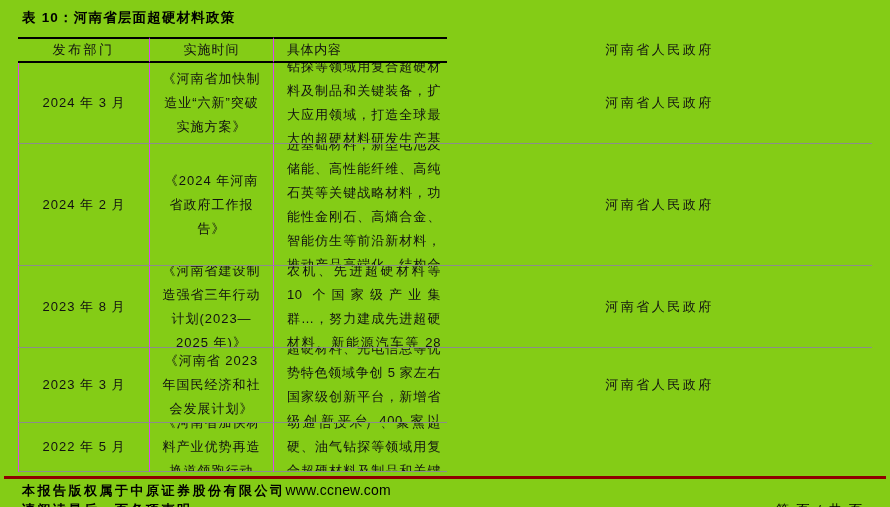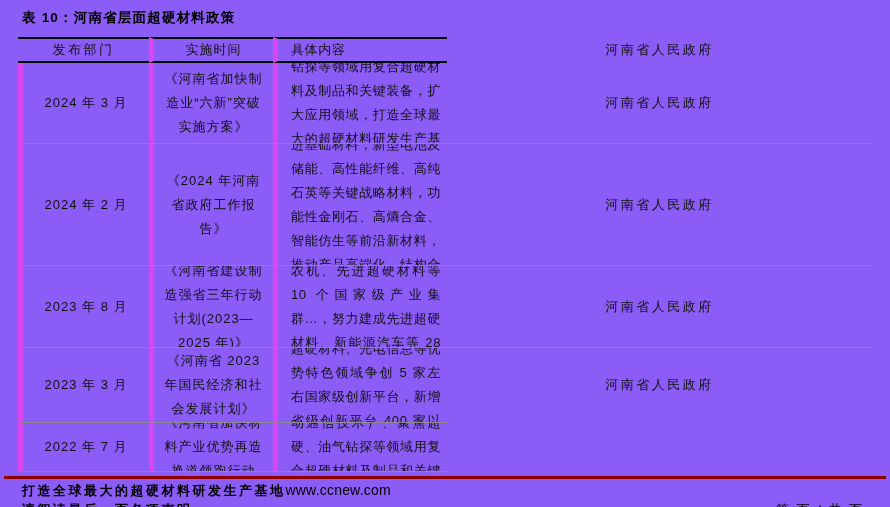--- a/index.html
+++ b/index.html
@@ -1,21 +1,21 @@
 <!DOCTYPE html>
 <html><head>
 <meta charset="utf-8">
 <style>
   * { box-sizing: border-box; margin: 0; padding: 0; }
   html, body { background: #ffffff; }
   .page {
     position: relative;
     width: 890px;
     height: 507px;
-    background: #8b5cf6;
+    background: #84cc16;
     overflow: hidden;
     font-family: "Liberation Sans", "DejaVu Sans", sans-serif;
     color: #111111;
   }
   .title {
     position: absolute;
     left: 22px;
     top: 9px;
     font-size: 13.5px;
     font-weight: 700;
@@ -39,21 +39,21 @@
     font-size: 13px;
     line-height: 24px;
   }
   .cell.head {
     border-top: 2px solid #000000;
     border-bottom: 2px solid #000000;
     text-align: center;
     letter-spacing: 4px;
     line-height: 22px;
   }
-  .cell.c2, .cell.c3, .cell.c4 { border-left: 5px solid #d946ef; }
+  .cell.c2, .cell.c3, .cell.c4 { border-left: 1px solid #d946ef; }
   
   .tbl > .cell:nth-child(n+9)  { border-top: 1px solid #8c8c8c; }
   .tbl > .cell:nth-child(-n+8) { border-top-width: 0; }
   .tbl > .cell.head:nth-child(-n+4) { border-top: 2px solid #000000; }
   .tbl > .cell:nth-child(n+21) { border-bottom: 1px solid #8c8c8c; }
   .cell.c1 { text-align: center; letter-spacing: 2.5px; }
   .cell.c2 { text-align: center; letter-spacing: 1px; }
   .cell.c3 { text-align: center; letter-spacing: 1px; padding: 0 8px; }
   .cell.c4 {
     text-align: justify;
@@ -135,28 +135,28 @@
     <div class="cell body c2">2023 年 8 月</div>
     <div class="cell body c3">《河南省建设制造强省三年行动计划(2023—2025 年)》</div>
     <div class="cell body c4">2025 年，力争创建现代农机、先进超硬材料等 10 个国家级产业集群…，努力建成先进超硬材料、新能源汽车等 28 个千亿级重点产业链。</div>
 
     <div class="cell body c1">河南省人民政府</div>
     <div class="cell body c2">2023 年 3 月</div>
     <div class="cell body c3">《河南省 2023 年国民经济和社会发展计划》</div>
     <div class="cell body c4">在高端轴承、动物疫苗、超硬材料、光电信息等优势特色领域争创 5 家左右国家级创新平台，新增省级创新平台 400 家以上。</div>
 
     <div class="cell body c1">河南省人民政府</div>
-    <div class="cell body c2">2022 年 7 月</div>
+    <div class="cell body c2">2022 年 5 月</div>
     <div class="cell body c3">《河南省加快材料产业优势再造换道领跑行动</div>
     <div class="cell body c4">重点发展 5G（第五代移动通信技术）、聚焦超硬、油气钻探等领域用复合超硬材料及制品和关键装备，加速纳</div>
   </div>
 
   <div class="red-divider"></div>
 
   <div class="footer-line">
-    <span class="copyright">打造全球最大的超硬材料研发生产基地</span>
+    <span class="copyright">本报告版权属于中原证券股份有限公司</span>
     <a class="website" href="#">www.ccnew.com</a>
   </div>
 
   <div class="disclaimer">请阅读最后一页各项声明</div>
   <div class="page-info">第 页 / 共 页</div>
 
 </div>
 
 </body></html>

